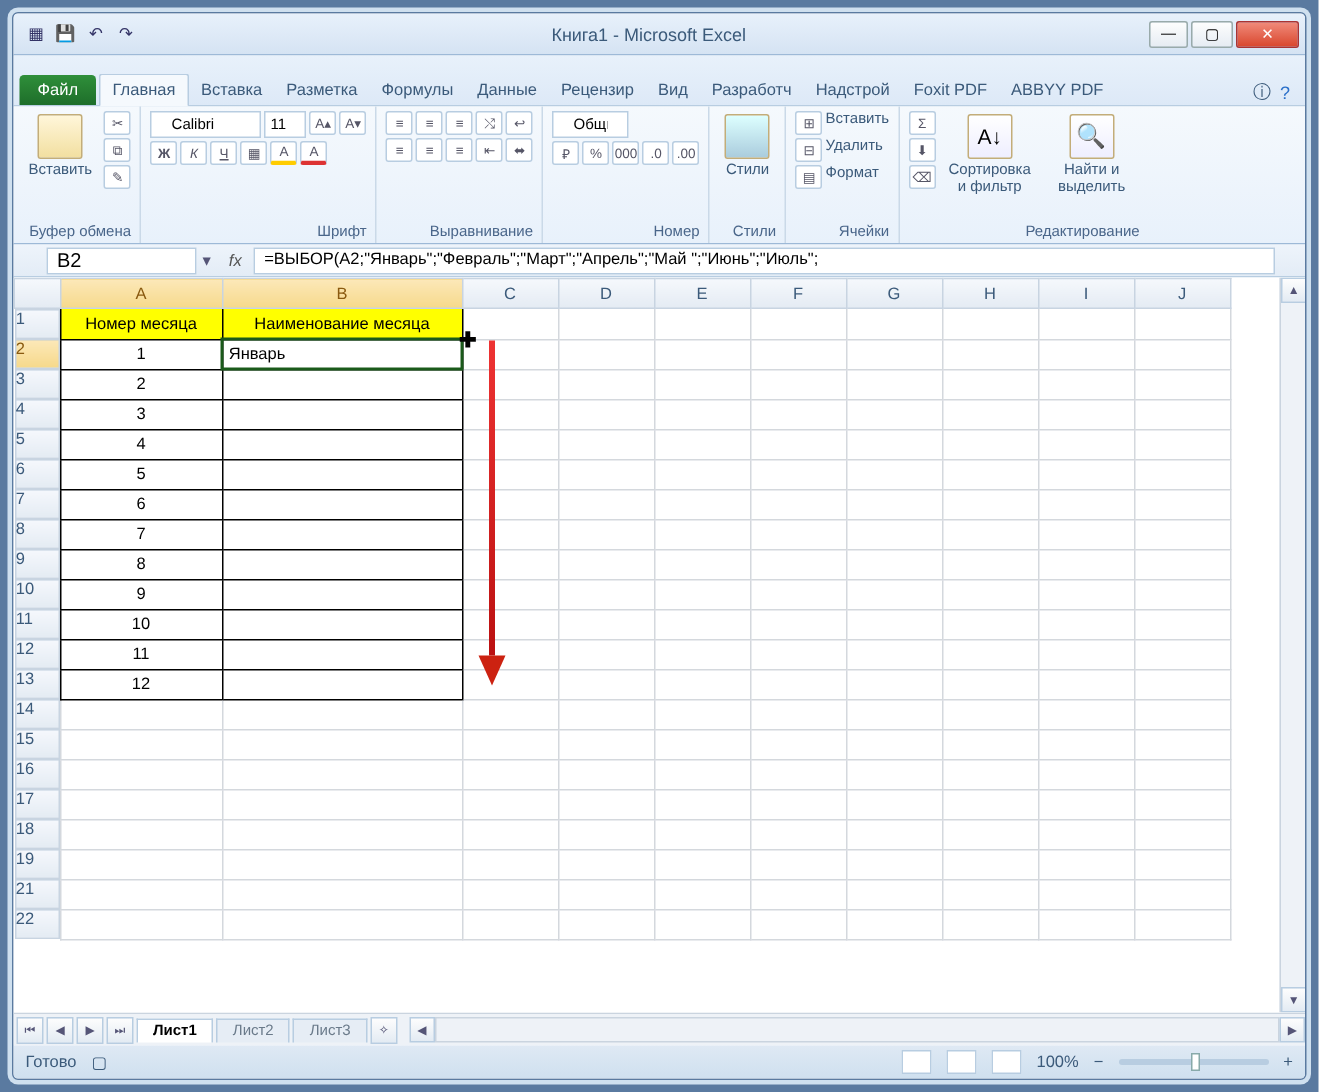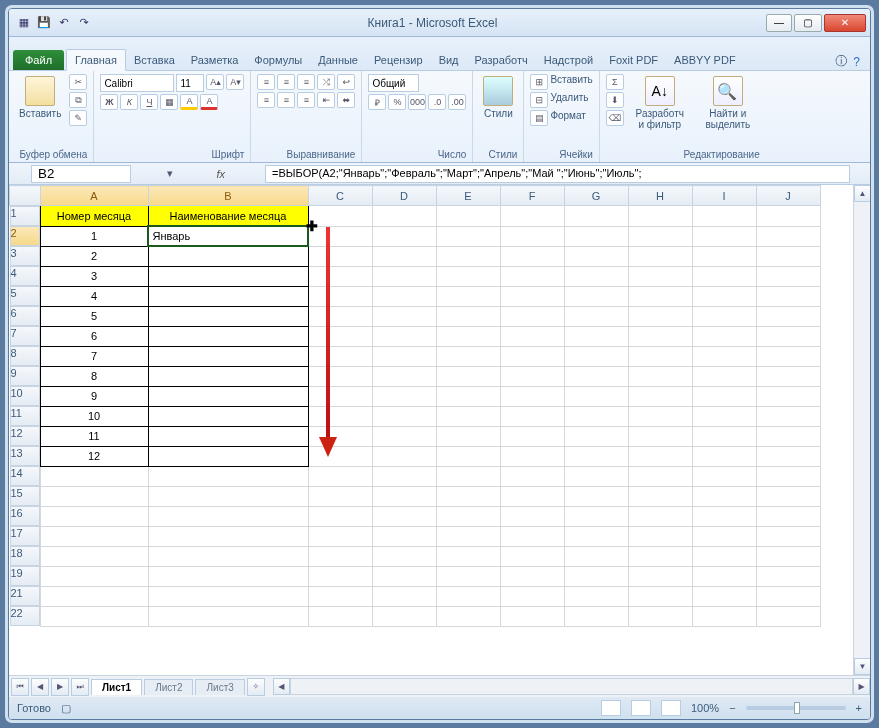--- a/index.html
+++ b/index.html
@@ -21,24 +21,24 @@
 .ribbon { height: 92px; background: linear-gradient(#f5f9fd,#e8f1fb); display: flex; border-bottom: 1px solid #9db9d7; font-size: 11px; }
 .rgroup { border-right: 1px solid #cad9e8; padding: 3px 6px 2px 6px; display: flex; flex-direction: column; }
 .rgroup .body { flex: 1; display: flex; gap: 4px; align-items: flex-start; }
 .rgroup .label { text-align: right; font-size: 10px; color: #4a668a; padding-top: 1px; }
 .bigbtn { display: flex; flex-direction: column; align-items: center; gap: 2px; padding: 2px 4px; }
 .bigbtn .ic { width: 30px; height: 30px; border: 1px solid #c3ad79; background: linear-gradient(#fff6da,#f2dfa0); border-radius: 2px; }
 .bigbtn .lbl { font-size: 10px; color: #3b5a7a; max-width: 56px; text-align: center; line-height: 1.1; }
 .col3 { display: flex; flex-direction: column; gap: 2px; }
 .mini { width: 18px; height: 16px; border: 1px solid #b8cde1; background: #fff; border-radius: 2px; display: flex; align-items: center; justify-content: center; font-size: 9px; color: #556; }
 .row { display: flex; gap: 2px; }
-.fontbox { width: 74px; height: 18px; border: 1px solid #b8cde1; background: #fff; font-size: 10px; padding: 1px 3px; }
+.fontbox { width: 74px; height: 18px; border: 1px solid #b8cde1; background: #fff; font-size: 10px; padding: 1px 13px; }
 .sizebox { width: 28px; height: 18px; border: 1px solid #b8cde1; background: #fff; font-size: 10px; padding: 1px 3px; }
 .smlabel { font-size: 10px; color: #3b5a7a; }
-.namebox-row { height: 22px; background: linear-gradient(#eef4fb,#e3ecf6); border-bottom: 1px solid #b8cde1; display: flex; align-items: center; font-size: 11px; gap: 32px; }
+.namebox-row { height: 22px; background: linear-gradient(#eef4fb,#e3ecf6); border-bottom: 1px solid #b8cde1; display: flex; align-items: center; font-size: 11px; }
 .namebox { width: 100px; border: 1px solid #b8cde1; background: #fff; height: 18px; margin-left: 22px; padding: 1px 6px; }
 .fx { padding: 0 8px; color: #555; font-style: italic; }
 .formula { flex: 1; border: 1px solid #b8cde1; background: #fff; height: 18px; padding: 1px 6px; font-size: 11px; margin-right: 20px; overflow: hidden; white-space: nowrap; }
 .sheet-area { flex: 1; display: flex; overflow: hidden; background: #fff; position: relative; }
 .grid { flex: 1; overflow: hidden; position: relative; }
 table.g { border-collapse: collapse; font-size: 11px; color: #000; }
 table.g th { background: linear-gradient(#f5f8fc,#e4ebf3); border: 1px solid #c8d4e1; font-weight: normal; color: #3b5a7a; }
 table.g th.col { height: 20px; }
 table.g th.row { width: 30px; height: 20px; }
 table.g td { border: 1px solid #d4d8dd; height: 20px; padding: 0 4px; background: #fff; }
@@ -182,21 +182,21 @@
           <input class="fontbox" style="width: 51px;" value="Общий">
           <div class="row">
             <div class="mini">₽</div>
             <div class="mini">%</div>
             <div class="mini">000</div>
             <div class="mini">.0</div>
             <div class="mini">.00</div>
           </div>
         </div>
       </div>
-      <div class="label">Число</div>
+      <div class="label">Номер</div>
     </div>
 
     <div class="rgroup">
       <div class="body">
         <div class="bigbtn">
           <div class="ic" style="background:linear-gradient(#dff,#acd)"></div>
           <div class="lbl">Стили</div>
         </div>
       </div>
       <div class="label">Стили</div>
@@ -224,21 +224,21 @@
 
     <div class="rgroup" style="border-right:none">
       <div class="body">
         <div class="col3">
           <div class="mini">Σ</div>
           <div class="mini">⬇</div>
           <div class="mini">⌫</div>
         </div>
         <div class="bigbtn">
           <div class="ic" style="background:linear-gradient(#fff,#eef);font-size:14px;display:flex;align-items:center;justify-content:center">A↓</div>
-          <div class="lbl">Разработч и фильтр</div>
+          <div class="lbl">Сортировка и фильтр</div>
         </div>
         <div class="bigbtn">
           <div class="ic" style="background:linear-gradient(#fff,#eef);font-size:16px;display:flex;align-items:center;justify-content:center">🔍</div>
           <div class="lbl">Найти и выделить</div>
         </div>
       </div>
       <div class="label">Редактирование</div>
     </div>
   </div>
 

